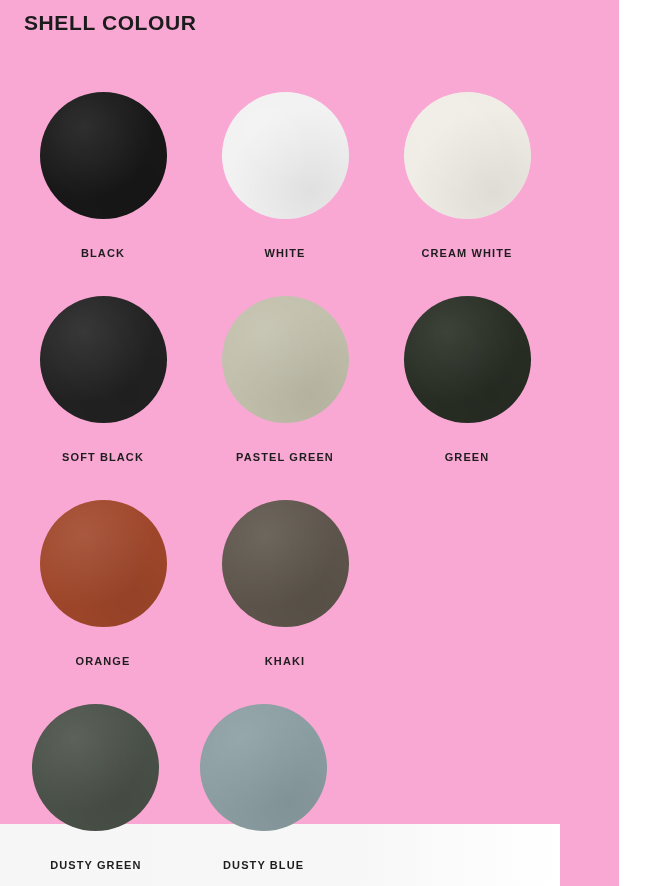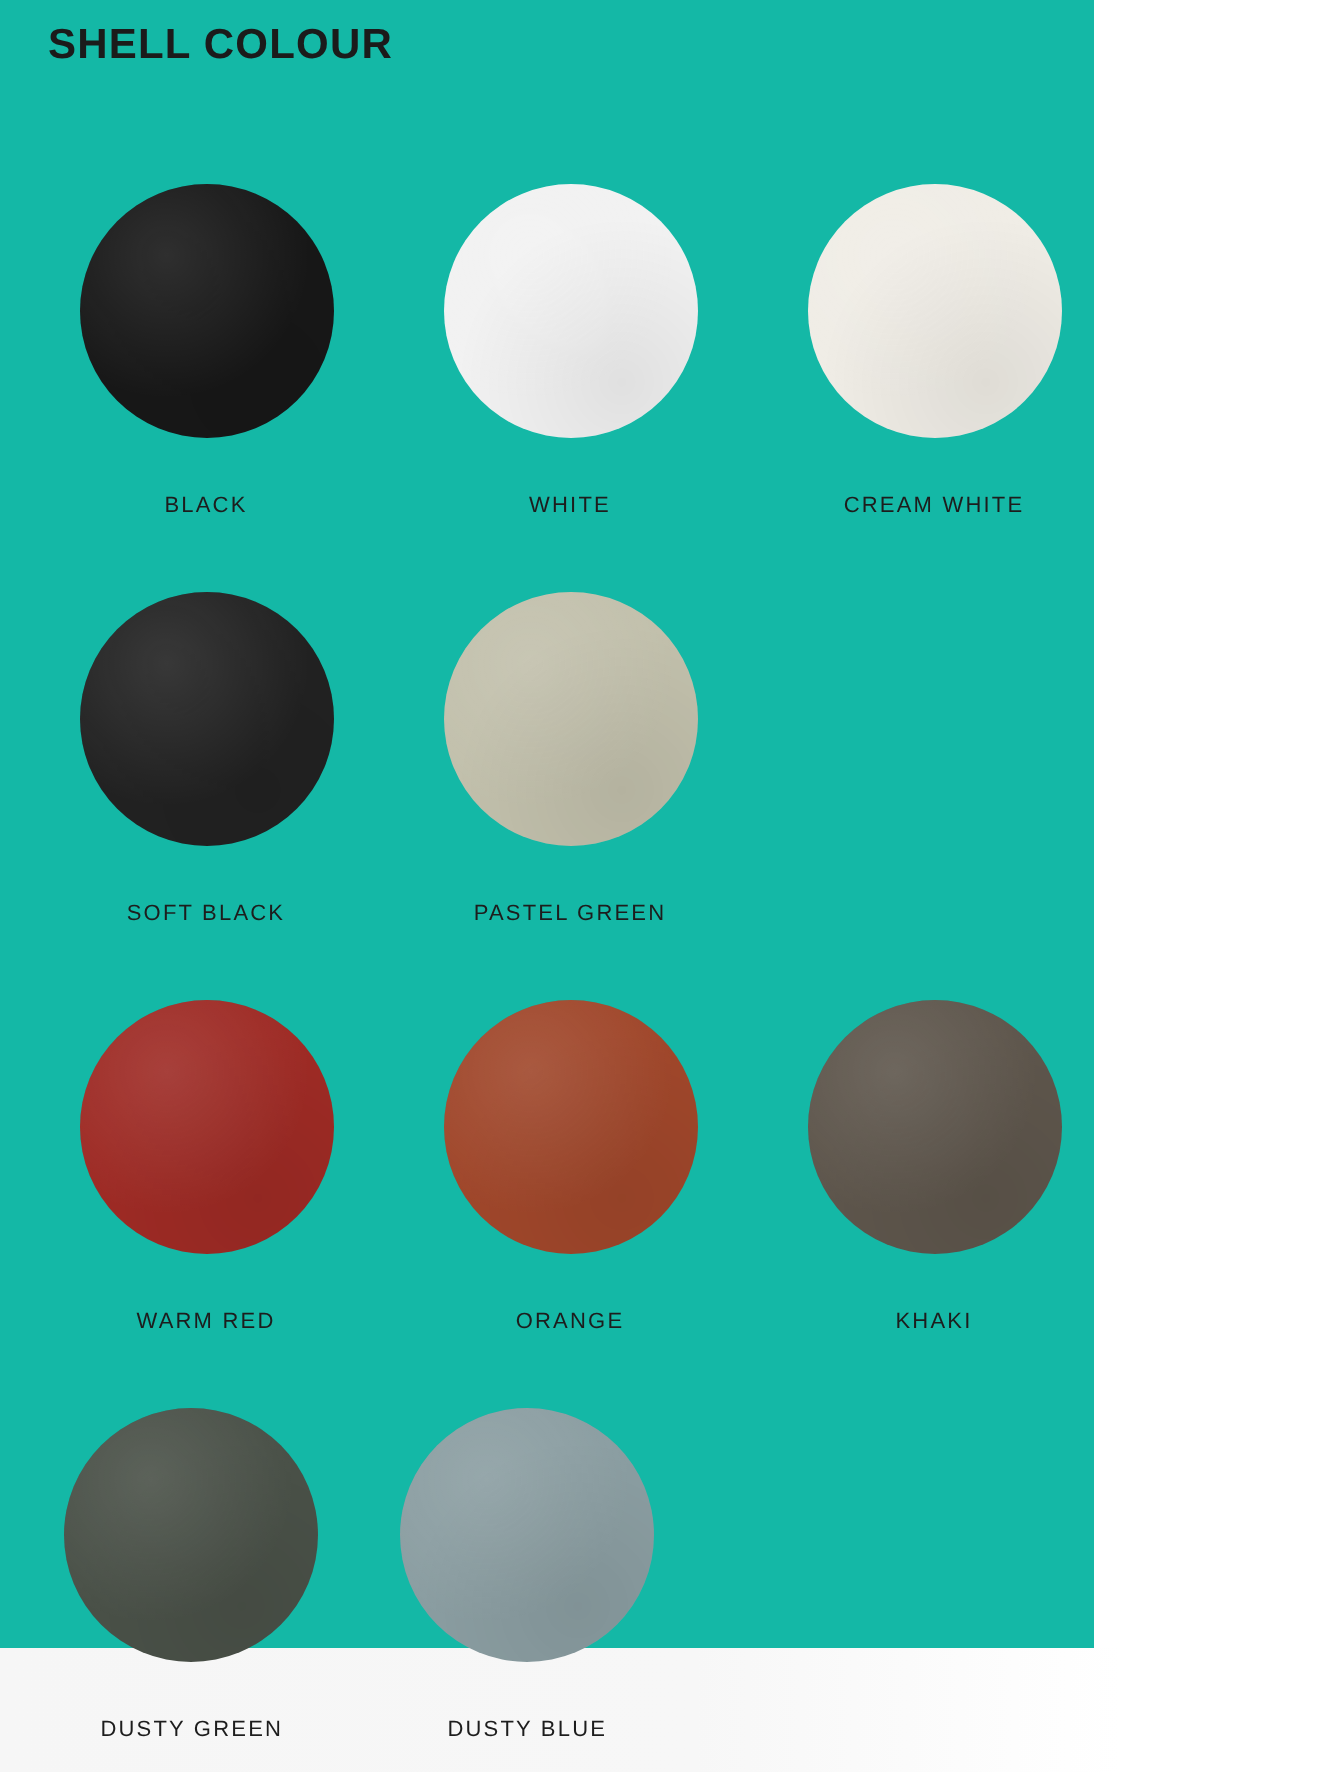--- a/index.html
+++ b/index.html
@@ -12,23 +12,23 @@
     width: 671px;
     height: 886px;
     position: relative;
     overflow: hidden;
     font-family: "Liberation Sans", sans-serif;
     -webkit-font-smoothing: antialiased;
   }
 
   #page {
     position: relative;
-    width: 547px;
+    width: 619px;
     height: 886px;
-    background: #14b8a6;
+    background: #f9a8d4;
     box-sizing: border-box;
   }
 
   
   .bottom-band {
     position: absolute;
     left: 0;
     top: 824px;
     width: 560px;
     height: 62px;
@@ -53,20 +53,21 @@
   .swatch-grid {
     position: absolute;
     left: 0;
     top: 92px;
     width: 671px;
   }
 
   .swatch-row {
     display: flex;
     height: 204px;
+    font-weight: bold;
   }
   .swatch-row:last-child {
     height: 200px;
   }
 
   .swatch-cell {
     width: 158px;
     margin-left: 24px;
     display: flex;
     flex-direction: column;
@@ -154,29 +155,29 @@
           <div class="swatch-disc" style="background-color: rgb(34, 34, 34);"></div>
         </div>
         <div class="swatch-label">SOFT BLACK</div>
       </div>
       <div class="swatch-cell">
         <div class="swatch-disc-wrap">
           <div class="swatch-disc" style="background-color: rgb(194, 192, 172);"></div>
         </div>
         <div class="swatch-label">PASTEL GREEN</div>
       </div>
-    </div>
-
-    <div class="swatch-row">
-      <div class="swatch-cell">
-        <div class="swatch-disc-wrap">
-          <div class="swatch-disc" style="background-color: rgb(158, 43, 37);"></div>
-        </div>
-        <div class="swatch-label">WARM RED</div>
-      </div>
+      <div class="swatch-cell">
+        <div class="swatch-disc-wrap">
+          <div class="swatch-disc" style="background-color: rgb(40, 46, 36);"></div>
+        </div>
+        <div class="swatch-label">GREEN</div>
+      </div>
+    </div>
+
+    <div class="swatch-row">
       <div class="swatch-cell">
         <div class="swatch-disc-wrap">
           <div class="swatch-disc" style="background-color: rgb(160, 71, 43);"></div>
         </div>
         <div class="swatch-label">ORANGE</div>
       </div>
       <div class="swatch-cell">
         <div class="swatch-disc-wrap">
           <div class="swatch-disc" style="background-color: rgb(94, 86, 76);"></div>
         </div>

